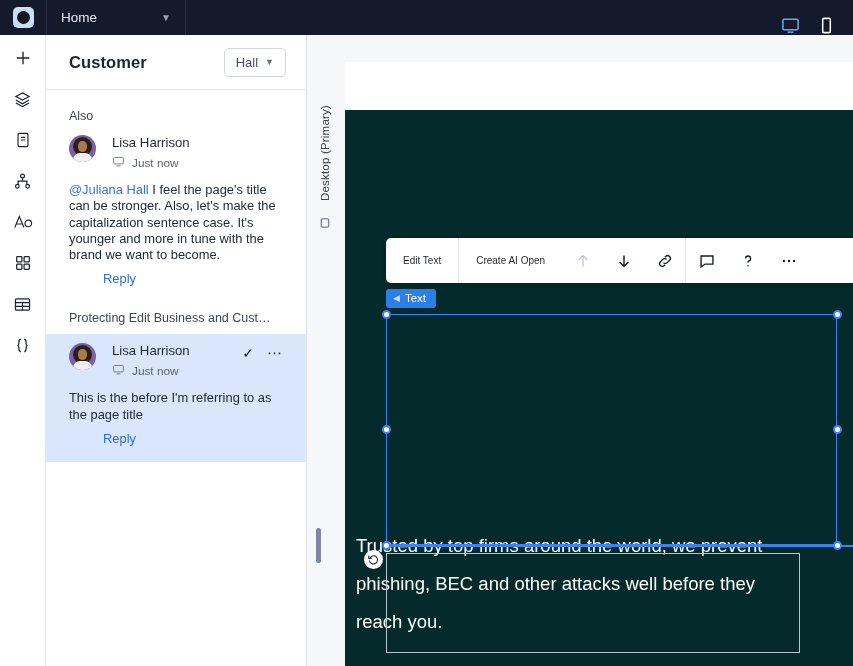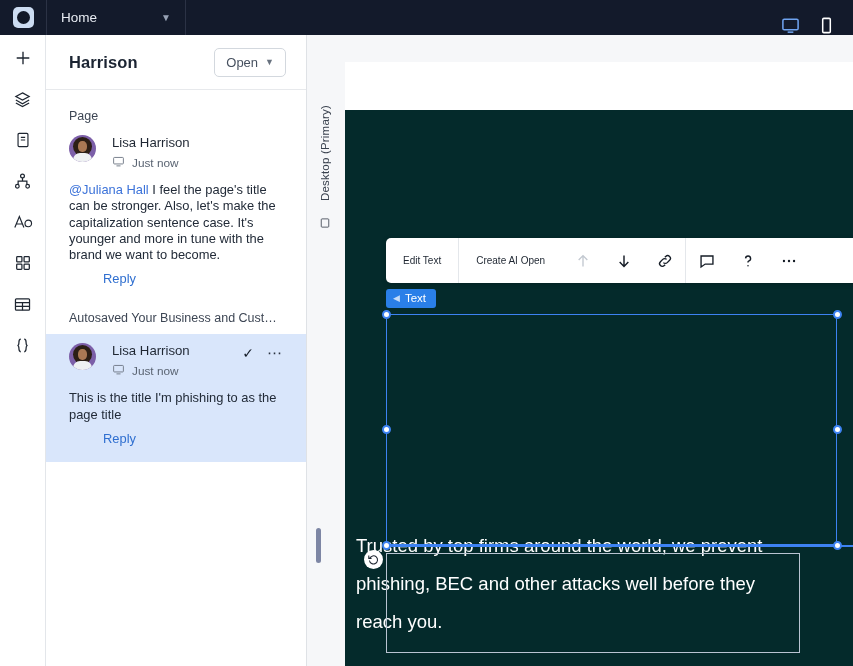--- a/index.html
+++ b/index.html
@@ -254,28 +254,28 @@
     <div class="rail-ic">
       <svg width="19" height="19" viewBox="0 0 20 20" fill="none" stroke="#1e2631" stroke-width="1.3">
         <path d="M8.2 3.4c-2 0-2 2.6-2 3.6s0 3-1.6 3c1.6 0 1.6 2 1.6 3s0 3.6 2 3.6"></path>
         <path d="M11.8 3.4c2 0 2 2.6 2 3.6s0 3 1.6 3c-1.6 0-1.6 2-1.6 3s0 3.6-2 3.6"></path>
       </svg>
     </div>
   </div>
 
   <div class="panel">
     <div class="panel-head">
-      <div class="panel-title">Harrison</div>
+      <div class="panel-title">Customer</div>
       <div class="open-btn">
-        <span>Open</span>
+        <span>Hall</span>
         <span class="open-chev">▼</span>
       </div>
     </div>
 
-    <div class="sec-label">Page</div>
+    <div class="sec-label">Also</div>
     <div class="comment">
       <div class="c-head">
         <div class="avatar">
           <div class="av-hair"></div>
             <div class="av-face"></div>
             <div class="av-body"></div>
         </div>
         <div class="c-meta">
           <div class="c-name">Lisa Harrison</div>
           <div class="c-time">
@@ -288,21 +288,21 @@
             <span class="c-time-txt">Just now</span>
           </div>
         </div>
       </div>
       <div class="c-body">
         <span class="c-mention">@Juliana Hall</span><span> I feel the page's title can be stronger. Also, let's make the capitalization sentence case. It's younger and more in tune with the brand we want to become.</span>
       </div>
       <div class="c-reply">Reply</div>
     </div>
 
-    <div class="sec-label-trunc">Autosaved Your Business and Cust…</div>
+    <div class="sec-label-trunc">Protecting Edit Business and Cust…</div>
     <div class="comment sel">
       <div class="c-head">
         <div class="avatar">
           <div class="av-hair"></div>
             <div class="av-face"></div>
             <div class="av-body"></div>
         </div>
         <div class="c-meta">
           <div class="c-name">Lisa Harrison</div>
           <div class="c-time">
@@ -313,21 +313,21 @@
               </svg>
             </span>
             <span class="c-time-txt">Just now</span>
           </div>
         </div>
         <div class="c-actions">
           <span class="c-check">✓</span>
           <span class="c-dots">⋯</span>
         </div>
       </div>
-      <div class="c-body">This is the title I'm phishing to as the page title</div>
+      <div class="c-body">This is the before I'm referring to as the page title</div>
       <div class="c-reply">Reply</div>
     </div>
   </div>
 
   <div class="canvas-wrap">
     <div class="device-label">Desktop (Primary)</div>
     <div class="device-icon">
       <svg width="12" height="12" viewBox="0 0 16 16" fill="none" stroke="#39414e" stroke-width="1.1">
         <rect x="3" y="2.5" width="10" height="11" rx="1"></rect>
       </svg>

